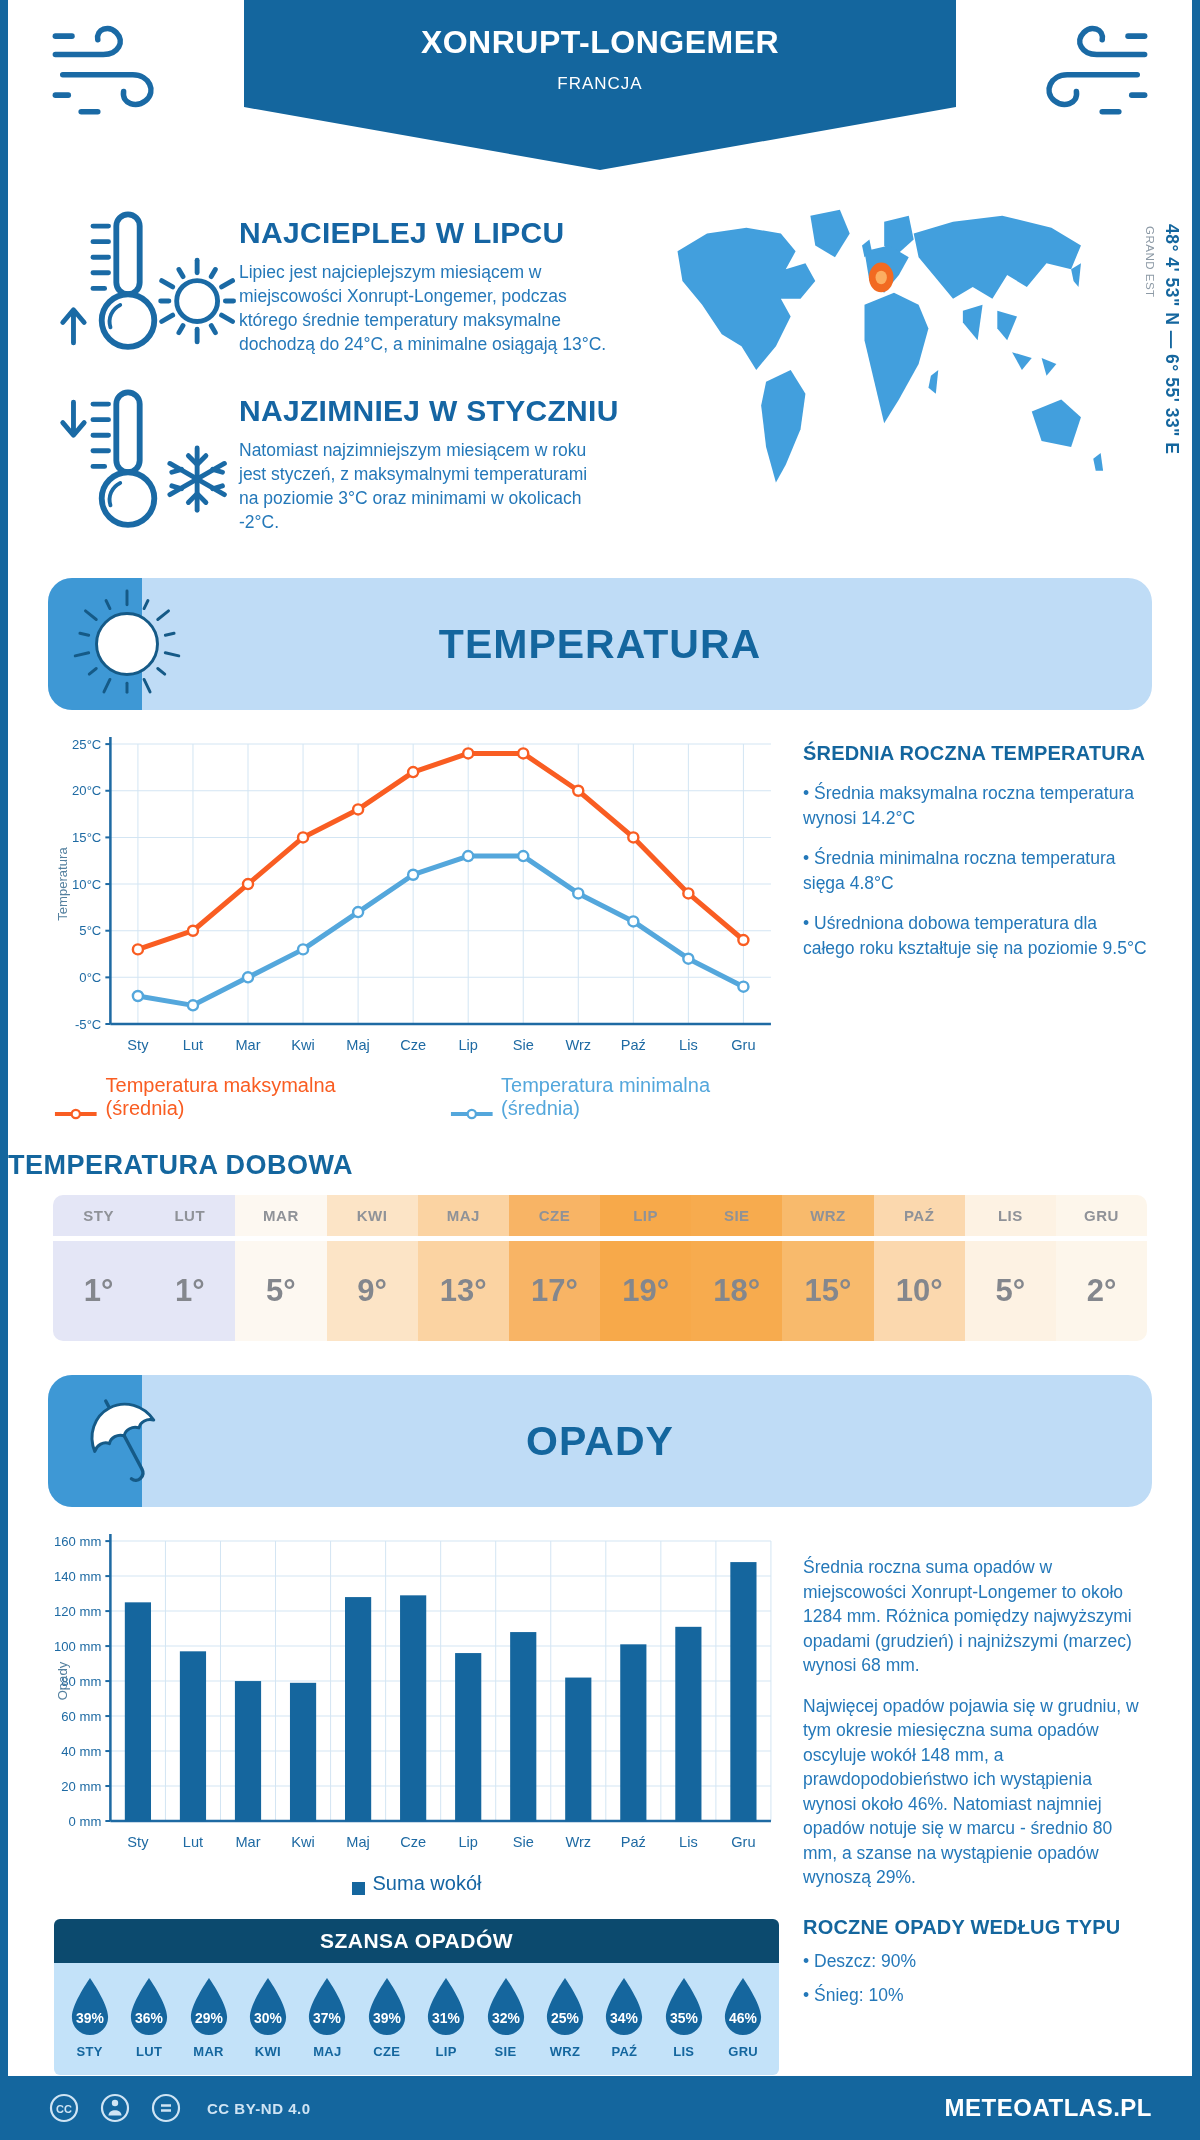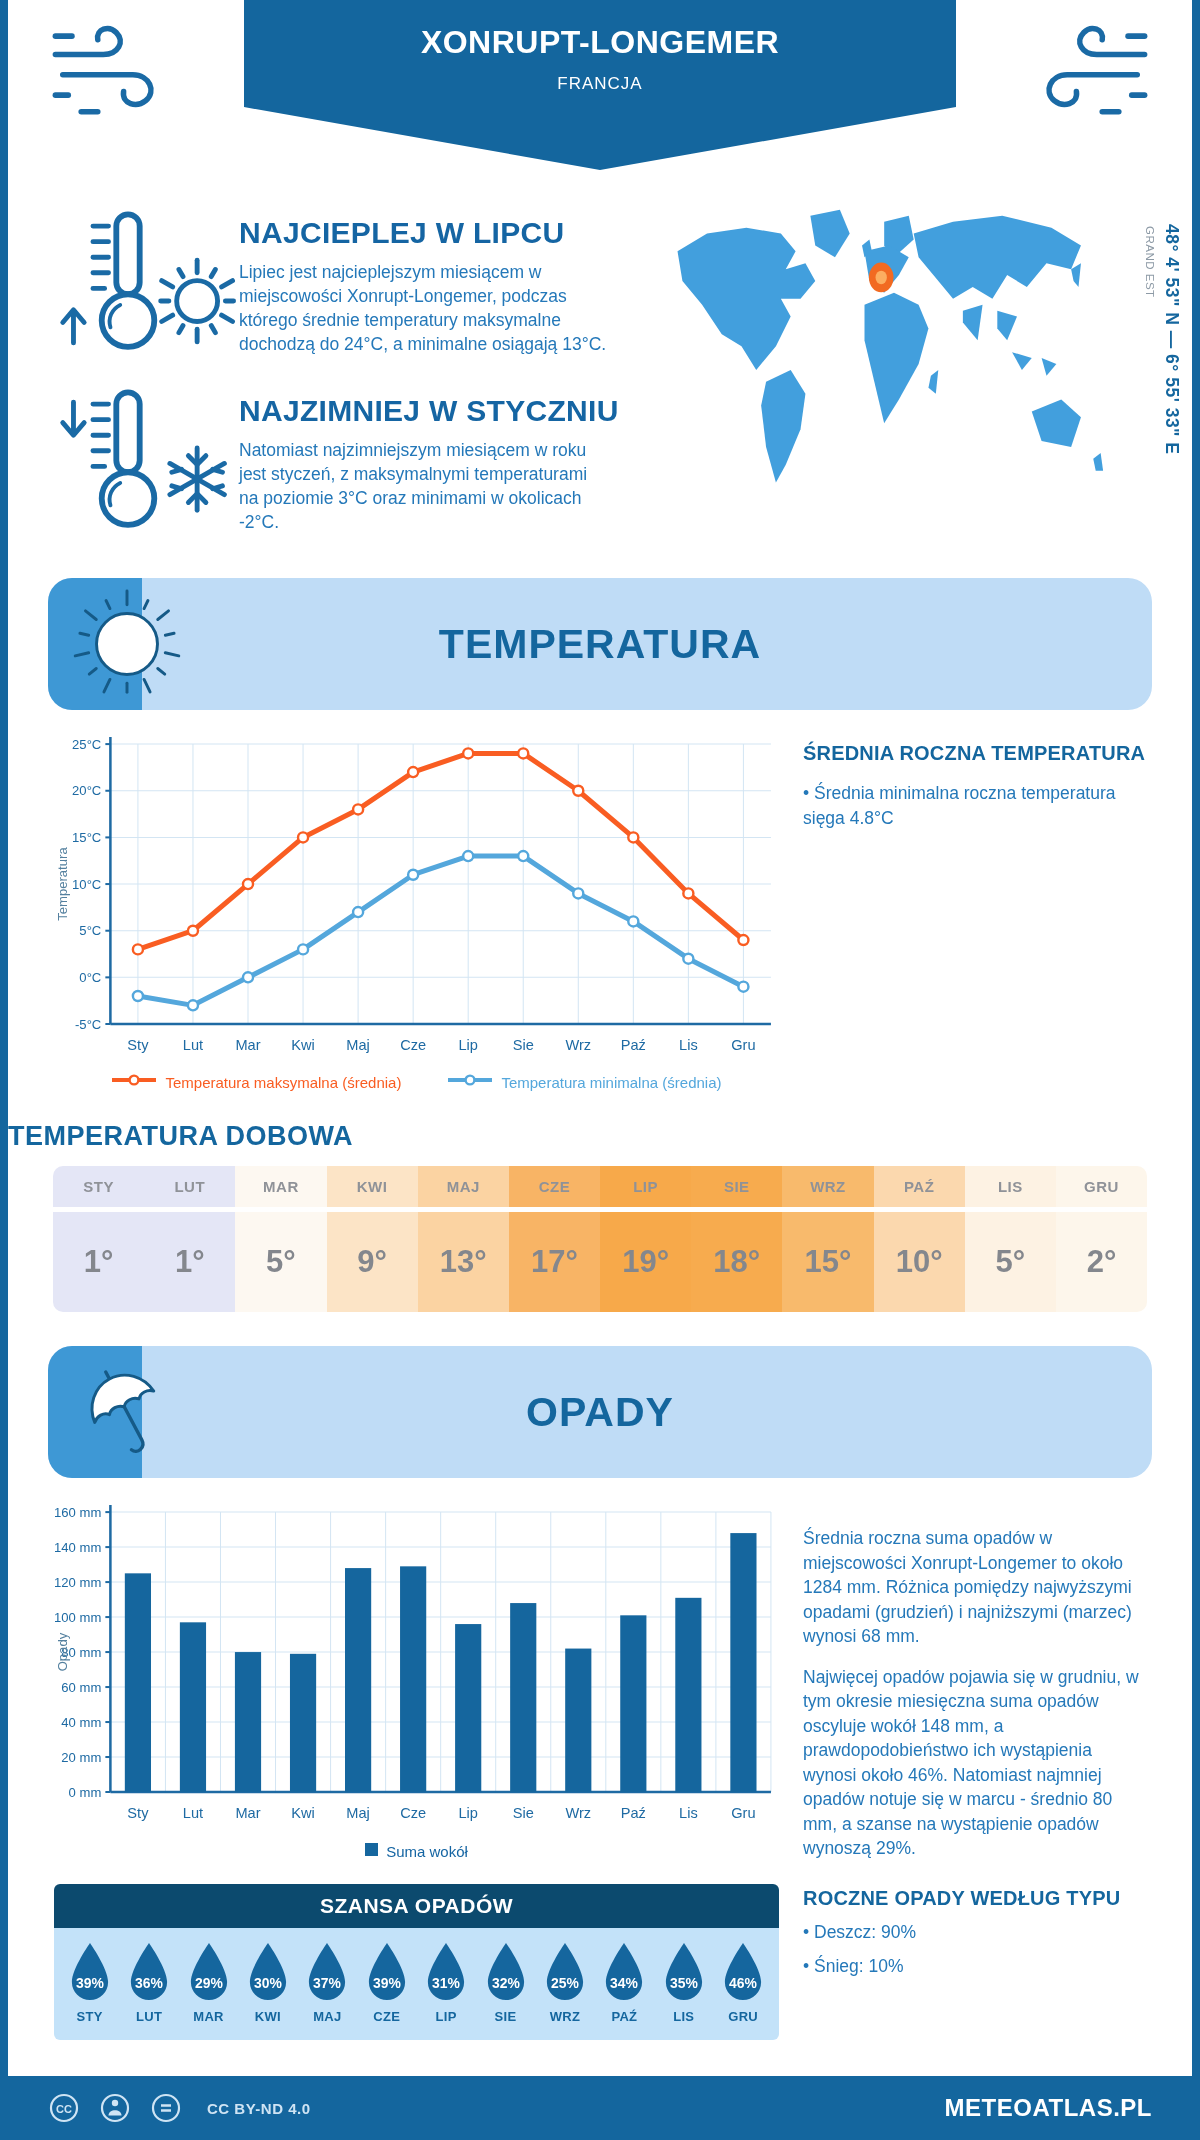--- a/index.html
+++ b/index.html
@@ -37,21 +37,21 @@
   .band{ position:relative; margin:14px 40px 0; height:132px; background:#bfdcf6; border-radius:24px; }
   .band .tab{ position:absolute; left:0; top:0; bottom:0; width:94px; background:#3e98d5; border-radius:24px 0 0 24px; }
   .band .band-icon{ position:absolute; left:20px; top:7px; width:118px; height:118px; }
   .band .band-title{ height:132px; display:flex; align-items:center; justify-content:center;
     font-size:41px; font-weight:bold; color:#14669e; letter-spacing:1px; }
   .band2{ margin-top:34px; }
   
   .charts-row{ display:grid; grid-template-columns:725px 1fr; column-gap:24px; padding:20px 42px 0 46px; }
   .chart-svg{ width:100%; display:block; }
   .legend{ display:flex; justify-content:center; gap:46px; margin-top:8px; }
-  .legend-item{ display:flex; align-items:flex-start; gap:8px; font-size:15px; }
+  .legend-item{ display:flex; align-items:flex-end; gap:8px; font-size:20px; }
   .side{ padding-top:12px; }
   .side h3{ font-size:20px; color:#14669e; letter-spacing:.2px; margin-bottom:4px; }
   .side p{ font-size:17.5px; color:#2478b9; line-height:1.4; margin-top:16px; }
   
   .daily-heading{ text-align:left; font-size:27px; font-weight:bold; color:#14669e; letter-spacing:.5px; margin-top:30px; }
   .temp-table{ display:flex; margin:14px 45px 0; border-radius:10px; overflow:hidden; }
   .tcol{ flex:1; }
   .tmonth{ height:46px; display:flex; align-items:center; justify-content:center;
     font-size:15px; font-weight:bold; color:#8f9298; border-bottom:5px solid #fff; letter-spacing:.5px; }
   .tval{ height:100px; display:flex; align-items:center; justify-content:center;
@@ -295,21 +295,23 @@
             <svg viewBox="0 0 46 12" width="46" height="12">
               <line x1="1" y1="6" x2="45" y2="6" stroke="#54a7dc" stroke-width="4"></line>
               <circle cx="23" cy="6" r="4.4" fill="#fff" stroke="#54a7dc" stroke-width="2.4"></circle>
             </svg>
             <span style="color: rgb(84, 167, 220);">Temperatura minimalna (średnia)</span>
           </div>
         </div>
     </div>
     <div class="side">
       <h3>ŚREDNIA ROCZNA TEMPERATURA</h3>
+      <p>• Średnia maksymalna roczna temperatura wynosi 14.2°C</p>
       <p>• Średnia minimalna roczna temperatura sięga 4.8°C</p>
+      <p>• Uśredniona dobowa temperatura dla całego roku kształtuje się na poziomie 9.5°C</p>
     </div>
   </div>
 
   <div class="daily-heading">TEMPERATURA DOBOWA</div>
   <div class="temp-table" id="temp-table">
       <div class="tcol" style="background: rgb(228, 230, 246);">
         <div class="tmonth">STY</div>
         <div class="tval">1°</div>
       </div>
       <div class="tcol" style="background: rgb(228, 230, 246);">

